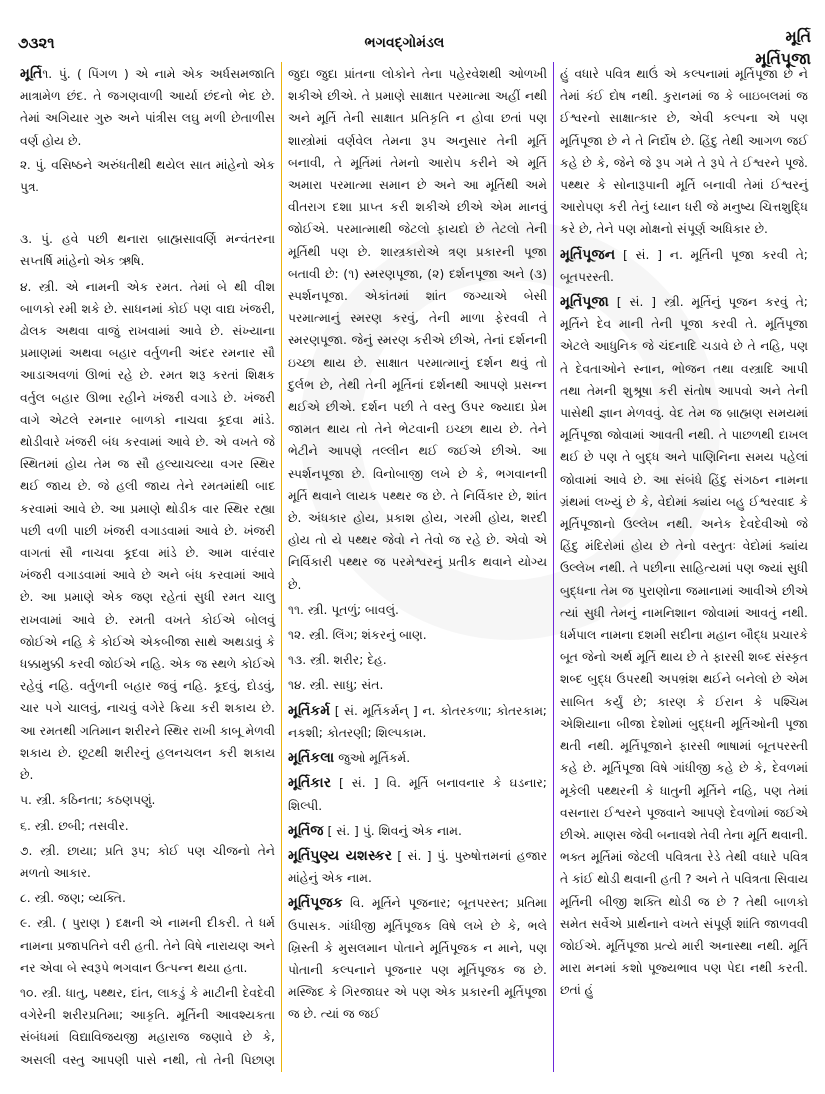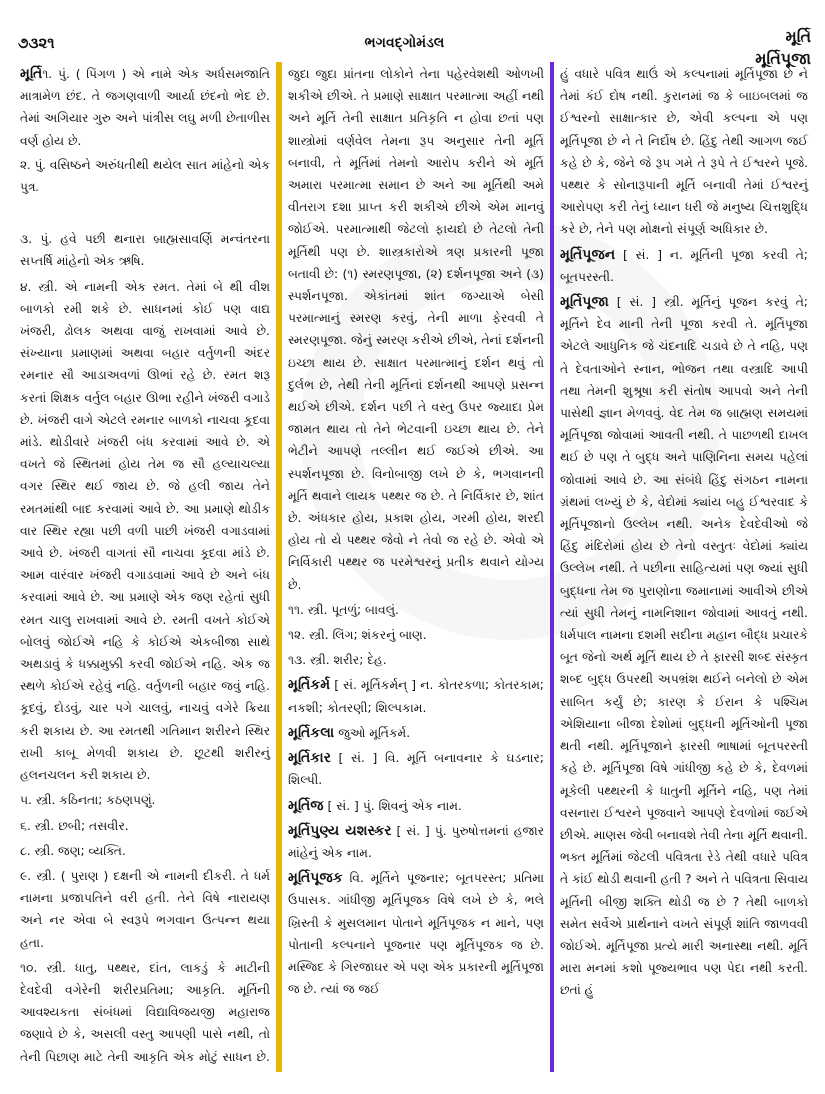--- a/index.html
+++ b/index.html
@@ -8,22 +8,22 @@
     background: #ffffff; color: #111;
     font-family: "DejaVu Sans", sans-serif;
     position: relative;
   }
   .header { position: absolute; top: 12px; left: 0; width: 825px; height: 62px; }
   .page-num { position: absolute; left: 18px; top: 22px; font-size: 15px; font-weight: bold; }
   .running-title { position: absolute; left: 0; width: 809px; top: 22px; text-align: center; font-size: 14px; font-weight: bold; }
   .guide-words { position: absolute; right: 14px; top: 14px; text-align: right; font-weight: bold; font-size: 16px; line-height: 22px; }
   .columns { position: absolute; top: 62px; left: 14px; width: 800px; height: 1010px; display: flex; }
   .col { flex: 0 0 auto; padding: 0 6px; box-sizing: border-box; font-size: 12.3px; line-height: 22.2px; text-align: justify; overflow: hidden; }
-  .col1 { width: 268px; border-right: 6px solid #eab308; }
-  .col2 { width: 272px; border-right: 4px solid #6d28d9; }
+  .col1 { width: 268px; border-right: 1px solid #eab308; }
+  .col2 { width: 272px; border-right: 1px solid #6d28d9; }
   .col3 { width: 260px; }
   .entry { margin: 0 0 2px 0; }
   .head { font-weight: bold; font-size: 14px; }
   .watermark { position: absolute; left: 300px; top: 220px; width: 420px; height: 420px; border-radius: 50%; border: 60px solid rgba(0,0,0,0.035); box-sizing: border-box; pointer-events: none; }
 </style>
 </head>
 <body>
 
 <div class="watermark"></div>
 
@@ -37,29 +37,31 @@
 </div>
 
 <div class="columns">
   <div class="col col1" id="col0">
       <p class="entry para"><span class="head">મૂર્તિ</span><span>૧. પું. ( પિંગળ ) એ નામે એક અર્ધસમજાતિ માત્રામેળ છંદ. તે જગણવાળી આર્યા છંદનો ભેદ છે. તેમાં અગિયાર ગુરુ અને પાંત્રીસ લઘુ મળી છેતાળીસ વર્ણ હોય છે.</span></p>
       <p class="entry para" style="padding-left: 0px; font-family: Liberation Serif, serif;"><span class="head"></span><span>૨. પું. વસિષ્ઠને અરુંધતીથી થયેલ સાત માંહેનો એક પુત્ર.</span></p>
       <p class="entry para" style="padding-left: 0px; margin-top: 29px;"><span class="head"></span><span>૩. પું. હવે પછી થનારા બ્રાહ્મસાવર્ણિ મન્વંતરના સપ્તર્ષિ માંહેનો એક ઋષિ.</span></p>
       <p class="entry para" style="padding-left: 0px;"><span class="head"></span><span>૪. સ્ત્રી. એ નામની એક રમત. તેમાં બે થી વીશ બાળકો રમી શકે છે. સાધનમાં કોઈ પણ વાદ્ય ખંજરી, ઢોલક અથવા વાજું રાખવામાં આવે છે. સંખ્યાના પ્રમાણમાં અથવા બહાર વર્તુળની અંદર રમનાર સૌ આડાઅવળાં ઊભાં રહે છે. રમત શરૂ કરતાં શિક્ષક વર્તુલ બહાર ઊભા રહીને ખંજરી વગાડે છે. ખંજરી વાગે એટલે રમનાર બાળકો નાચવા કૂદવા માંડે. થોડીવારે ખંજરી બંધ કરવામાં આવે છે. એ વખતે જે સ્થિતમાં હોય તેમ જ સૌ હલ્યાચલ્યા વગર સ્થિર થઈ જાય છે. જે હલી જાય તેને રમતમાંથી બાદ કરવામાં આવે છે. આ પ્રમાણે થોડીક વાર સ્થિર રહ્યા પછી વળી પાછી ખંજરી વગાડવામાં આવે છે. ખંજરી વાગતાં સૌ નાચવા કૂદવા માંડે છે. આમ વારંવાર ખંજરી વગાડવામાં આવે છે અને બંધ કરવામાં આવે છે. આ પ્રમાણે એક જણ રહેતાં સુધી રમત ચાલુ રાખવામાં આવે છે. રમતી વખતે કોઈએ બોલવું જોઈએ નહિ કે કોઈએ એકબીજા સાથે અથડાવું કે ધક્કામુક્કી કરવી જોઈએ નહિ. એક જ સ્થળે કોઈએ રહેવું નહિ. વર્તુળની બહાર જવું નહિ. કૂદવું, દોડવું, ચાર પગે ચાલવું, નાચવું વગેરે ક્રિયા કરી શકાય છે. આ રમતથી ગતિમાન શરીરને સ્થિર રાખી કાબૂ મેળવી શકાય છે. છૂટથી શરીરનું હલનચલન કરી શકાય છે.</span></p>
       <p class="entry para" style="padding-left: 0px;"><span class="head"></span><span>૫. સ્ત્રી. કઠિનતા; કઠણપણું.</span></p>
       <p class="entry para" style="padding-left: 0px;"><span class="head"></span><span>૬. સ્ત્રી. છબી; તસવીર.</span></p>
+      <p class="entry para" style="padding-left: 0px;"><span class="head"></span><span>૭. સ્ત્રી. છાયા; પ્રતિ રૂપ; કોઈ પણ ચીજનો તેને મળતો આકાર.</span></p>
       <p class="entry para" style="padding-left: 0px;"><span class="head"></span><span>૮. સ્ત્રી. જણ; વ્યક્તિ.</span></p>
       <p class="entry para" style="padding-left: 0px;"><span class="head"></span><span>૯. સ્ત્રી. ( પુરાણ ) દક્ષની એ નામની દીકરી. તે ધર્મ નામના પ્રજાપતિને વરી હતી. તેને વિષે નારાયણ અને નર એવા બે સ્વરૂપે ભગવાન ઉત્પન્ન થયા હતા.</span></p>
       <p class="entry para" style="padding-left: 0px;"><span class="head"></span><span>૧૦. સ્ત્રી. ધાતુ, પથ્થર, દાંત, લાકડું કે માટીની દેવદેવી વગેરેની શરીરપ્રતિમા; આકૃતિ. મૂર્તિની આવશ્યકતા સંબંધમાં વિદ્યાવિજયજી મહારાજ જણાવે છે કે, અસલી વસ્તુ આપણી પાસે નથી, તો તેની પિછાણ માટે તેની આકૃતિ એક મોટું સાધન છે. સાધુની પિછાણ તેના ભેખથી થાય છે.</span></p>
     </div>
   <div class="col col2" id="col1">
       <p class="entry para" style="padding-left: 0px;"><span class="head"></span><span>જુદા જુદા પ્રાંતના લોકોને તેના પહેરવેશથી ઓળખી શકીએ છીએ. તે પ્રમાણે સાક્ષાત પરમાત્મા અહીં નથી અને મૂર્તિ તેની સાક્ષાત પ્રતિકૃતિ ન હોવા છતાં પણ શાસ્ત્રોમાં વર્ણવેલ તેમના રૂપ અનુસાર તેની મૂર્તિ બનાવી, તે મૂર્તિમાં તેમનો આરોપ કરીને એ મૂર્તિ અમારા પરમાત્મા સમાન છે અને આ મૂર્તિથી અમે વીતરાગ દશા પ્રાપ્ત કરી શકીએ છીએ એમ માનવું જોઈએ. પરમાત્માથી જેટલો ફાયદો છે તેટલો તેની મૂર્તિથી પણ છે. શાસ્ત્રકારોએ ત્રણ પ્રકારની પૂજા બતાવી છે: (૧) સ્મરણપૂજા, (૨) દર્શનપૂજા અને (૩) સ્પર્શનપૂજા. એકાંતમાં શાંત જગ્યાએ બેસી પરમાત્માનું સ્મરણ કરવું, તેની માળા ફેરવવી તે સ્મરણપૂજા. જેનું સ્મરણ કરીએ છીએ, તેનાં દર્શનની ઇચ્છા થાય છે. સાક્ષાત પરમાત્માનું દર્શન થવું તો દુર્લભ છે, તેથી તેની મૂર્તિનાં દર્શનથી આપણે પ્રસન્ન થઈએ છીએ. દર્શન પછી તે વસ્તુ ઉપર જ્યાદા પ્રેમ જામત થાય તો તેને ભેટવાની ઇચ્છા થાય છે. તેને ભેટીને આપણે તલ્લીન થઈ જઈએ છીએ. આ સ્પર્શનપૂજા છે. વિનોબાજી લખે છે કે, ભગવાનની મૂર્તિ થવાને લાયક પથ્થર જ છે. તે નિર્વિકાર છે, શાંત છે. અંધકાર હોય, પ્રકાશ હોય, ગરમી હોય, શરદી હોય તો યે પથ્થર જેવો ને તેવો જ રહે છે. એવો એ નિર્વિકારી પથ્થર જ પરમેશ્વરનું પ્રતીક થવાને યોગ્ય છે.</span></p>
       <p class="entry para" style="padding-left: 0px;"><span class="head"></span><span>૧૧. સ્ત્રી. પૂતળું; બાવલું.</span></p>
       <p class="entry para" style="padding-left: 0px;"><span class="head"></span><span>૧૨. સ્ત્રી. લિંગ; શંકરનું બાણ.</span></p>
       <p class="entry para" style="padding-left: 0px;"><span class="head"></span><span>૧૩. સ્ત્રી. શરીર; દેહ.</span></p>
+      <p class="entry para" style="padding-left: 0px;"><span class="head"></span><span>૧૪. સ્ત્રી. સાધુ; સંત.</span></p>
       <p class="entry para"><span class="head">મૂર્તિકર્મ</span><span> [ સં. મૂર્તિકર્મન્ ] ન. કોતરકળા; કોતરકામ; નકશી; કોતરણી; શિલ્પકામ.</span></p>
       <p class="entry para"><span class="head">મૂર્તિકલા</span><span> જુઓ મૂર્તિકર્મ.</span></p>
       <p class="entry para"><span class="head">મૂર્તિકાર</span><span> [ સં. ] વિ. મૂર્તિ બનાવનાર કે ઘડનાર; શિલ્પી.</span></p>
       <p class="entry para"><span class="head">મૂર્તિજ</span><span> [ સં. ] પું. શિવનું એક નામ.</span></p>
       <p class="entry para"><span class="head">મૂર્તિપુણ્ય યશસ્કર</span><span> [ સં. ] પું. પુરુષોત્તમનાં હજાર માંહેનું એક નામ.</span></p>
       <p class="entry para"><span class="head">મૂર્તિપૂજક</span><span> વિ. મૂર્તિને પૂજનાર; બૂતપરસ્ત; પ્રતિમા ઉપાસક. ગાંધીજી મૂર્તિપૂજક વિષે લખે છે કે, ભલે ખ્રિસ્તી કે મુસલમાન પોતાને મૂર્તિપૂજક ન માને, પણ પોતાની કલ્પનાને પૂજનાર પણ મૂર્તિપૂજક જ છે. મસ્જિદ કે ગિરજાઘર એ પણ એક પ્રકારની મૂર્તિપૂજા જ છે. ત્યાં જ જઈ</span></p>
     </div>
   <div class="col col3" id="col2">
       <p class="entry para" style="padding-left: 0px;"><span class="head"></span><span>હું વધારે પવિત્ર થાઉં એ કલ્પનામાં મૂર્તિપૂજા છે ને તેમાં કંઈ દોષ નથી. કુરાનમાં જ કે બાઇબલમાં જ ઈશ્વરનો સાક્ષાત્કાર છે, એવી કલ્પના એ પણ મૂર્તિપૂજા છે ને તે નિર્દોષ છે. હિંદુ તેથી આગળ જઈ કહે છે કે, જેને જે રૂપ ગમે તે રૂપે તે ઈશ્વરને પૂજે. પથ્થર કે સોનારૂપાની મૂર્તિ બનાવી તેમાં ઈશ્વરનું આરોપણ કરી તેનું ધ્યાન ધરી જે મનુષ્ય ચિત્તશુદ્ધિ કરે છે, તેને પણ મોક્ષનો સંપૂર્ણ અધિકાર છે.</span></p>
       <p class="entry para"><span class="head">મૂર્તિપૂજન</span><span> [ સં. ] ન. મૂર્તિની પૂજા કરવી તે; બૂતપરસ્તી.</span></p>

